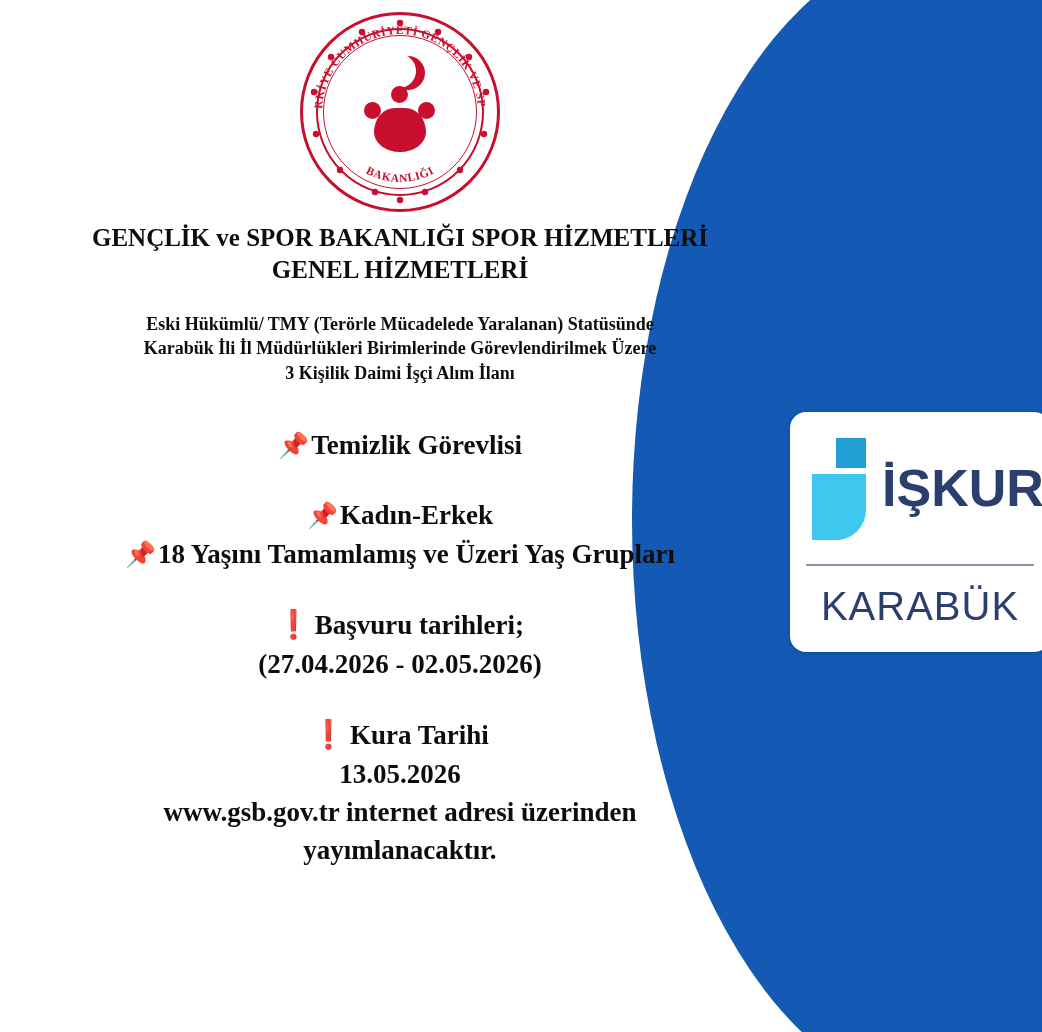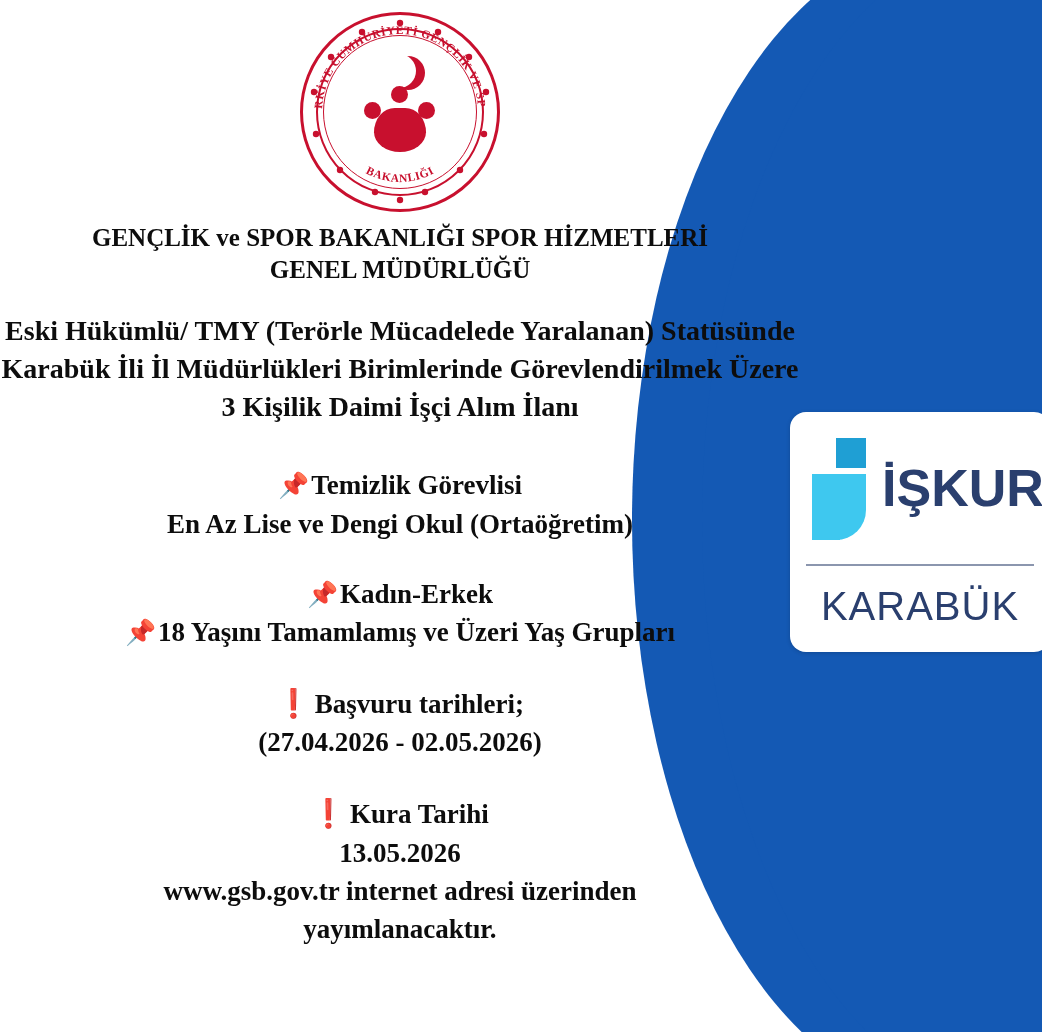--- a/index.html
+++ b/index.html
@@ -225,21 +225,21 @@
 
   
   .title {
     font-size: 25px;
     font-weight: bold;
     color: #0d0d0d;
     line-height: 1.28;
     margin: 10px 0 0 0;
   }
   .subtitle {
-    font-size: 28px;
+    font-size: 18px;
     font-weight: bold;
     color: #0d0d0d;
     line-height: 1.35;
     margin: 26px 0 0 0;
   }
   .block {
     font-size: 27px;
     font-weight: bold;
     color: #0d0d0d;
     line-height: 1.42;
@@ -319,32 +319,31 @@
       <div class="fig">
         <div class="head h1"></div>
         <div class="head h2"></div>
         <div class="head h3"></div>
         <div class="body"></div>
       </div>
     </div>
 
     <div class="title">
       <span class="line">GENÇLİK ve SPOR BAKANLIĞI SPOR HİZMETLERİ</span>
-      <span class="line">GENEL MÜDÜRLÜĞÜ</span>
+      <span class="line">GENEL HİZMETLERİ</span>
     </div>
 
     <div class="subtitle">
       <span class="line">Eski Hükümlü/ TMY (Terörle Mücadelede Yaralanan) Statüsünde</span>
       <span class="line">Karabük İli İl Müdürlükleri Birimlerinde Görevlendirilmek Üzere</span>
       <span class="line">3 Kişilik Daimi İşçi Alım İlanı</span>
     </div>
 
     <div class="block">
       <span class="line"><span class="pin">📌</span><span>Temizlik Görevlisi</span></span>
-      <span class="line">En Az  Lise ve Dengi Okul (Ortaöğretim)</span>
     </div>
 
     <div class="block gap-lg">
       <span class="line"><span class="pin">📌</span><span>Kadın-Erkek</span></span>
       <span class="line"><span class="pin">📌</span><span>18 Yaşını Tamamlamış ve Üzeri Yaş Grupları</span></span>
     </div>
 
     <div class="block gap-lg">
       <span class="line"><span class="bang">❗</span><span>Başvuru tarihleri;</span></span>
       <span class="line">(27.04.2026 - 02.05.2026)</span>

